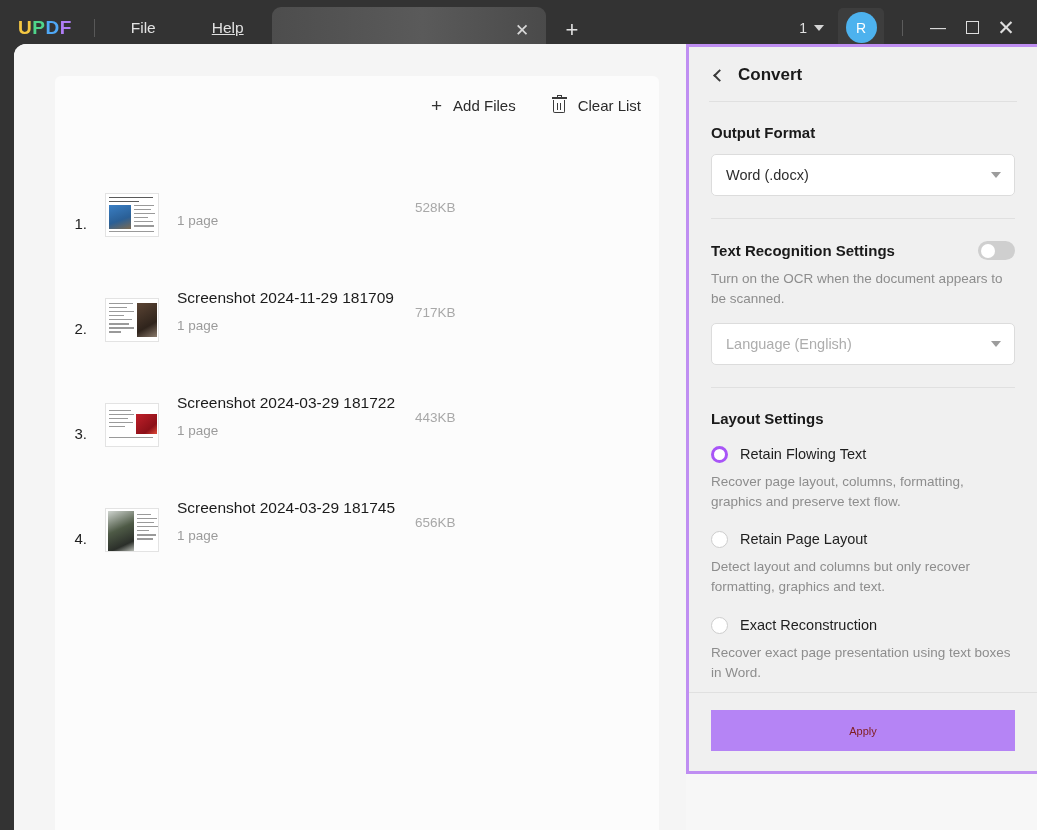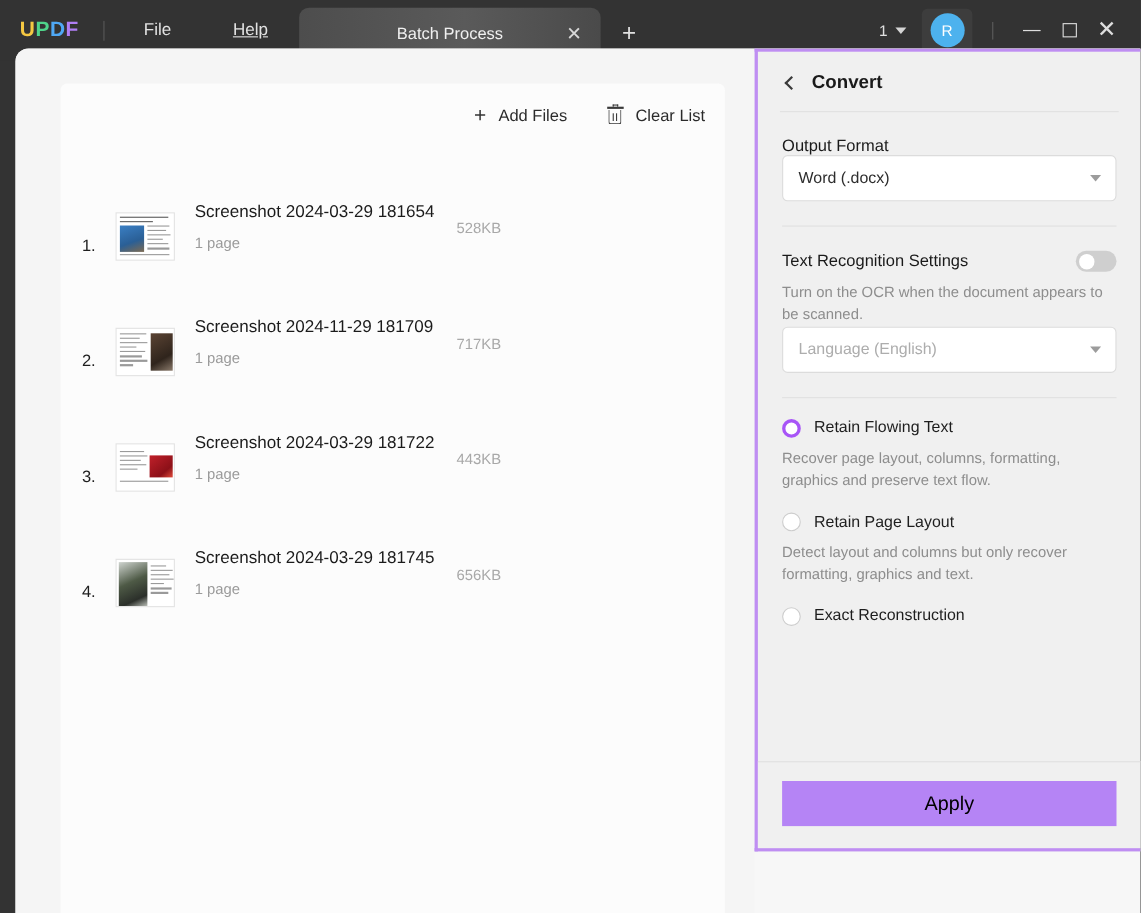--- a/index.html
+++ b/index.html
@@ -233,26 +233,27 @@
   }
   .rp-title { font-size: 17px; font-weight: bold; color: #1a1a1a; }
 
   .rp-body {
     padding: 0 22px;
     height: 686px;
     overflow: hidden;
     position: relative;
   }
   .sect-title {
-    font-size: 15px; font-weight: normal; color: #1a1a1a;
+    font-size: 15px; font-weight: bold; color: #1a1a1a;
     margin-top: 22px;
   }
   .sect-title.dim { color: #b3b3b3; font-weight: bold; margin-top: 26px; }
 
   .select {
+    margin-top: 13px;
     height: 42px;
     background: #ffffff;
     border: 1px solid #dcdcdc;
     border-radius: 5px;
     display: flex; align-items: center;
     padding: 0 14px;
     position: relative;
     cursor: pointer;
   }
   .select .val { font-size: 14.5px; color: #2d2d2d; }
@@ -289,21 +290,21 @@
     background: #ffffff;
   }
   .hint {
     margin-top: 9px;
     font-size: 13.5px;
     line-height: 1.5;
     color: #8d8d8d;
   }
 
   .radio-row {
-    display: flex; align-items: center;
+    display: flex; align-items: flex-start;
     margin-top: 19px;
     cursor: pointer;
   }
   .radio {
     width: 17px; height: 17px;
     border-radius: 50%;
     border: 1.6px solid #cdcdcd;
     background: #ffffff;
     margin-right: 12px;
     flex: none;
@@ -326,22 +327,22 @@
     width: 100%;
     border-top: 1px solid #e0e0e0;
     padding: 17px 22px 20px 22px;
     background: #f0f0f0;
   }
   .apply-btn {
     width: 100%; height: 41px;
     background: #b584f5;
     border-radius: 0;
     border: none;
-    color: #000000;
-    font-size: 18px;
+    color: #7f1d1d;
+    font-size: 11px;
     font-family: "Liberation Sans", sans-serif;
     cursor: pointer;
     display: flex; align-items: center; justify-content: center;
   }
 
   
   .trash {
     width: 15px; height: 17px;
     position: relative;
   }
@@ -377,21 +378,20 @@
       <span class="l1">U</span>
       <span class="l2">P</span>
       <span class="l3">D</span>
       <span class="l4">F</span>
     </div>
     <div class="vdiv"></div>
     <div class="menu-item">File</div>
     <div class="menu-item help">Help</div>
 
     <div class="tab">
-      <div class="tab-label">Batch Process</div>
       <div class="tab-close">✕</div>
     </div>
     <div class="tab-add">+</div>
 
     <div class="right-ctrls">
       <div class="pagecount">
         <span>1</span>
         <span class="chev-d"></span>
       </div>
       <div class="avatar-wrap">
@@ -444,21 +444,20 @@
                 <div class="ln" style="width:21px"></div>
                   <div class="ln" style="width:14px"></div>
                 <div class="ln" style="width:19px"></div>
                   <div class="ln" style="width:20px"></div>
               </div>
               <div class="ph-lines" style="left:3px;top:37px;width:46px">
                 <div class="ln" style="width:45px"></div>
               </div>
             </div>
             <div class="fr-meta">
-              <div class="fr-name">Screenshot 2024-03-29 181654</div>
               <div class="fr-pages">1 page</div>
               <div class="fr-size">528KB</div>
             </div>
           </div>
 
           <div class="filerow">
             <div class="fr-num">2.</div>
             <div class="thumb">
               <div class="ph-lines" style="left:3px;top:4px;width:26px">
                 <div class="ln" style="width:24px"></div>
@@ -551,37 +550,39 @@
         </div>
         <div class="hint">Turn on the OCR when the document appears to be scanned.</div>
 
         <div class="select disabled">
           <span class="val">Language (English)</span>
           <span class="caret"></span>
         </div>
 
         <div class="rule"></div>
 
+        <div class="sect-title">Layout Settings</div>
 
         <div class="radio-row">
           <span class="radio on"></span>
           <span class="radio-lbl">Retain Flowing Text</span>
         </div>
         <div class="radio-desc">Recover page layout, columns, formatting, graphics and preserve text flow.</div>
 
         <div class="radio-row">
           <span class="radio"></span>
           <span class="radio-lbl">Retain Page Layout</span>
         </div>
         <div class="radio-desc">Detect layout and columns but only recover formatting, graphics and text.</div>
 
         <div class="radio-row">
           <span class="radio"></span>
           <span class="radio-lbl">Exact Reconstruction</span>
         </div>
+        <div class="radio-desc">Recover exact page presentation using text boxes in Word.</div>
 
       </div>
 
       <div class="rp-footer">
         <button class="apply-btn">Apply</button>
       </div>
 
     </div>
 
   </div>

